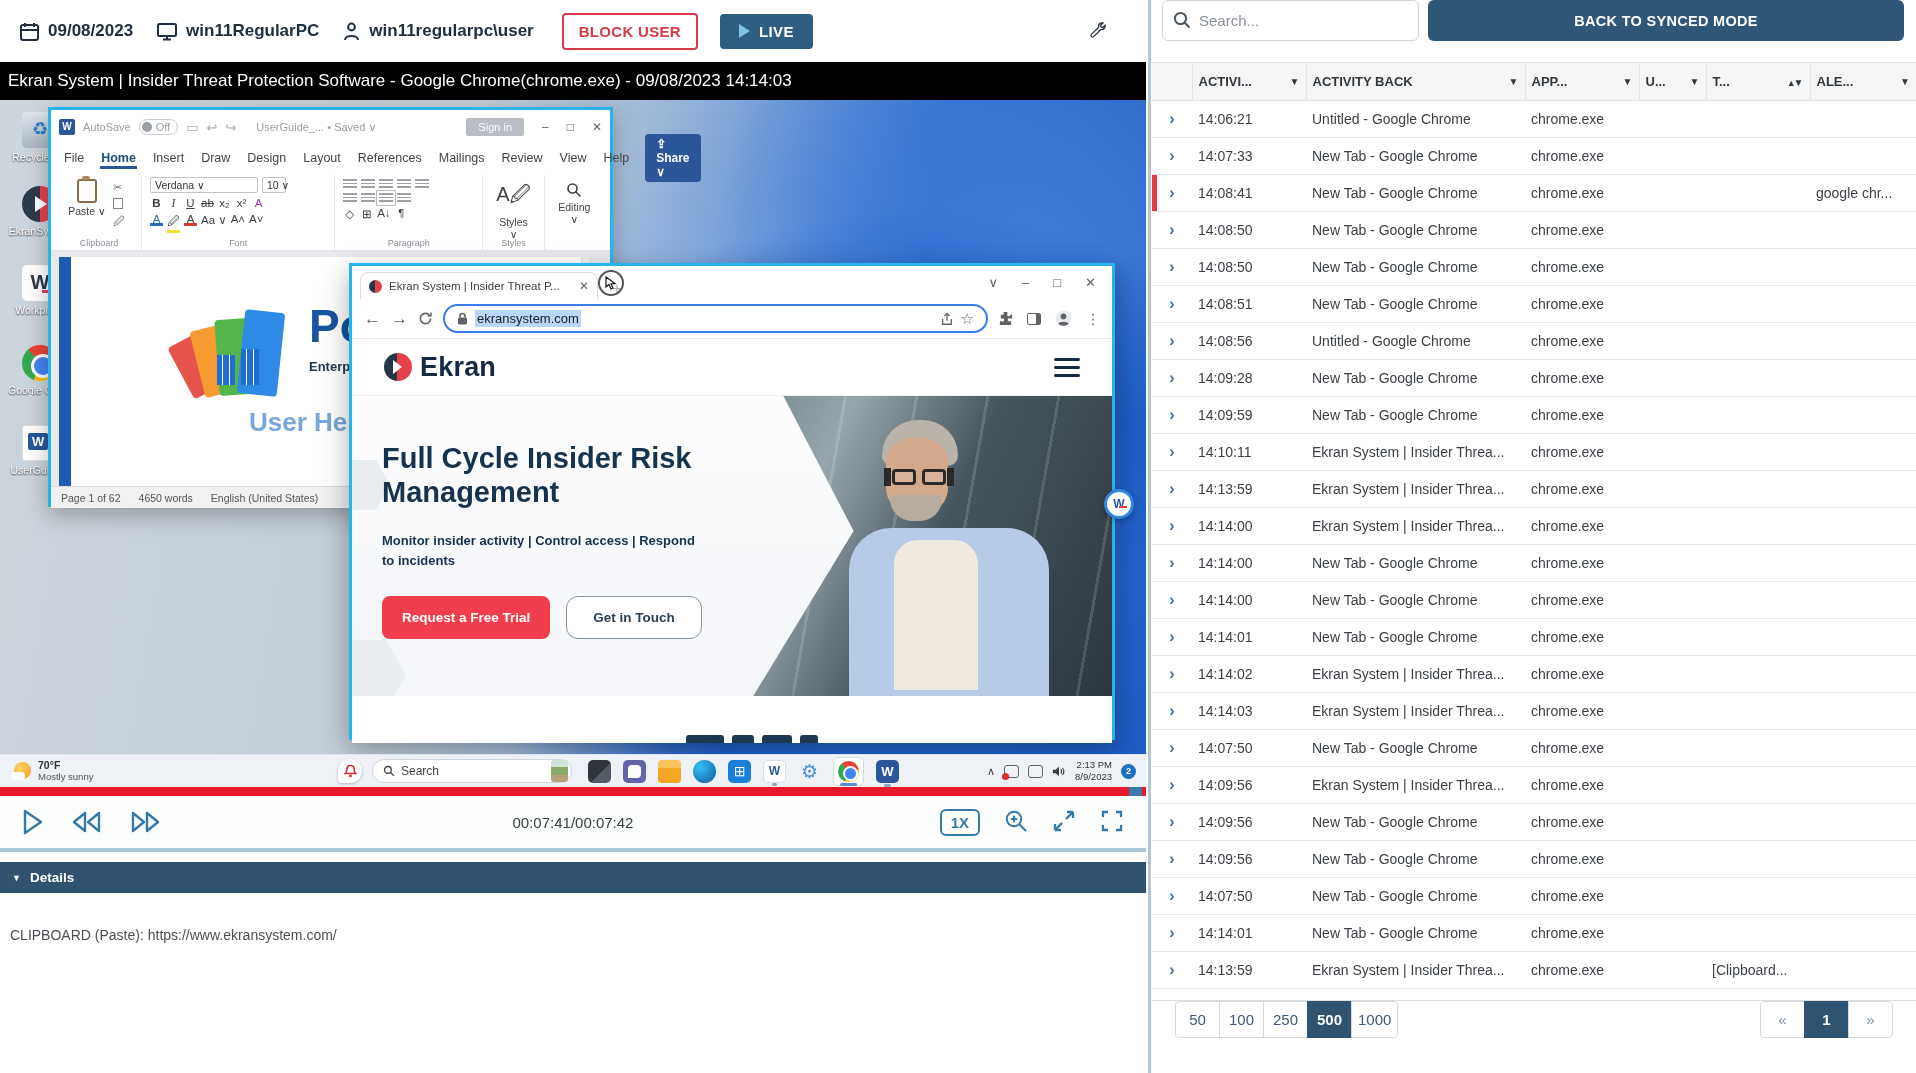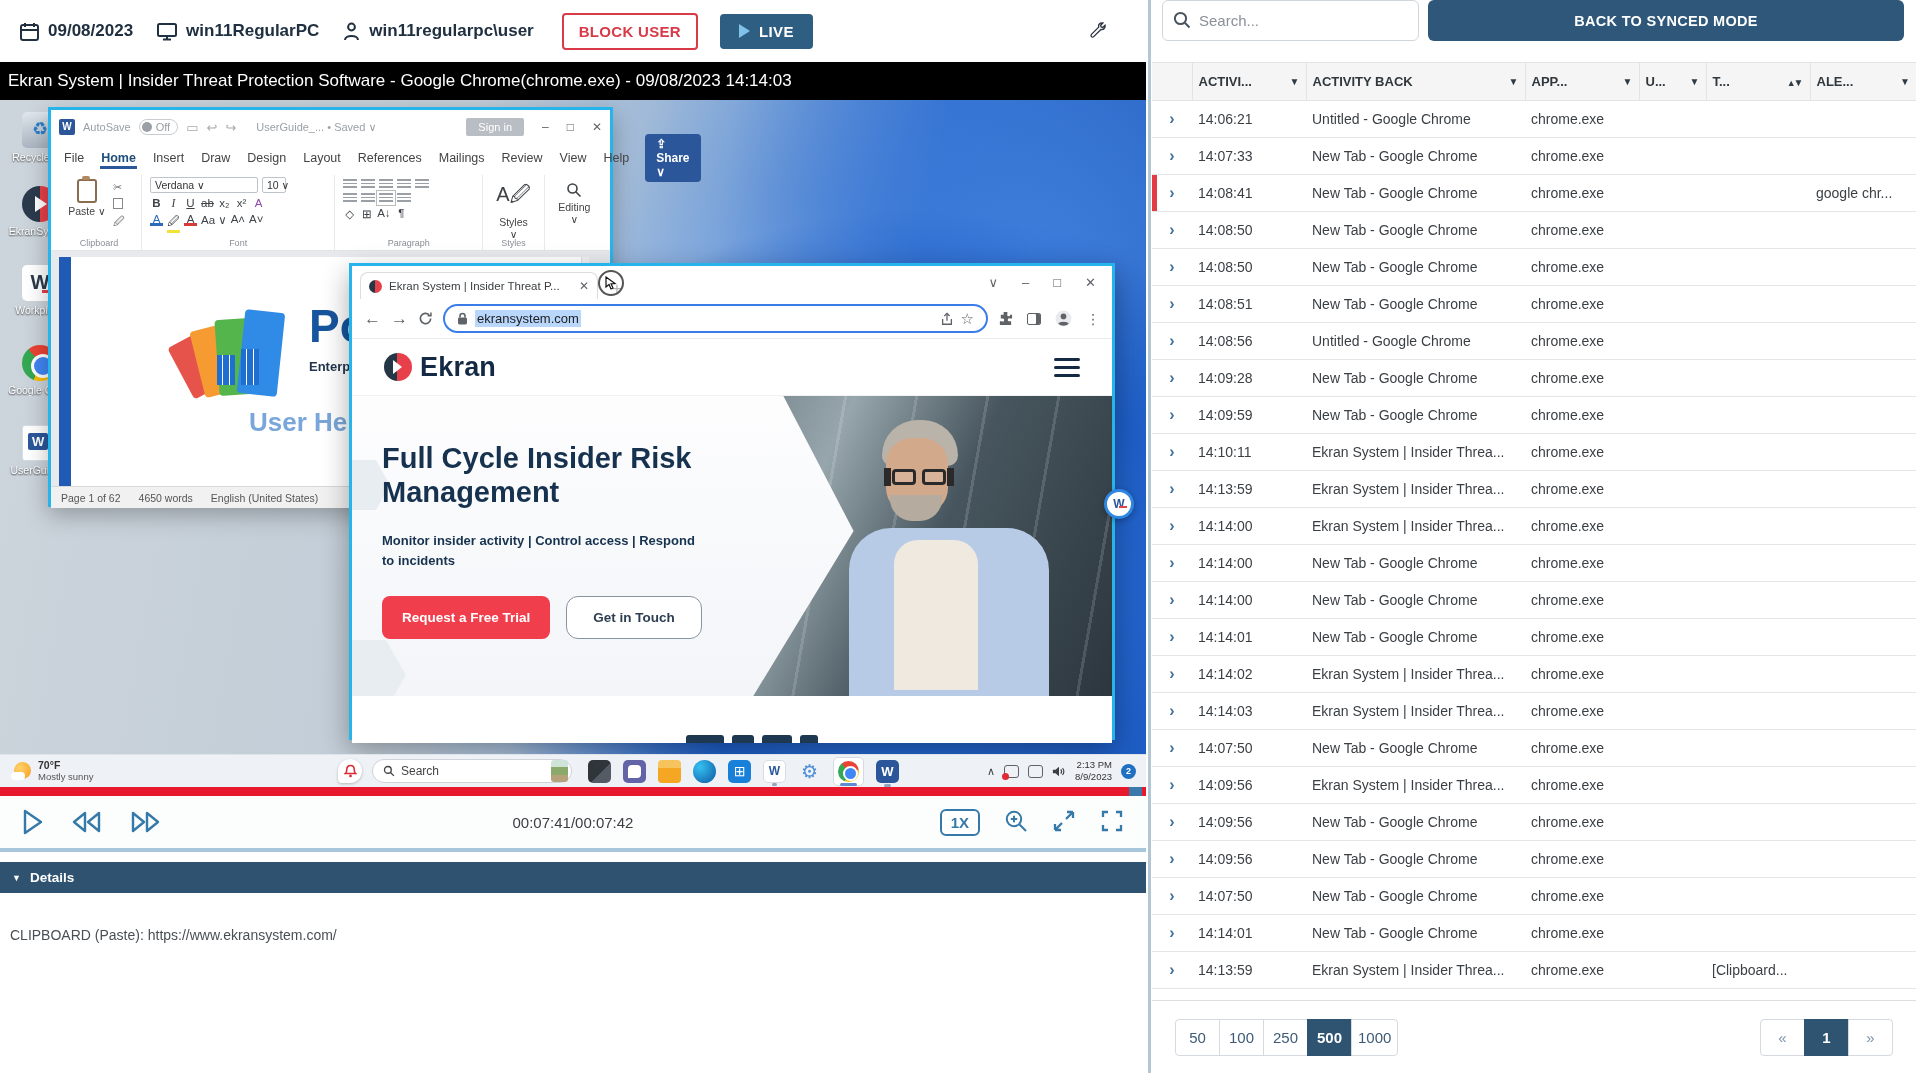--- a/index.html
+++ b/index.html
@@ -237,21 +237,21 @@
     color:#30373d;text-align:left;padding:0 6px;white-space:nowrap;overflow:hidden;}
   table.acts th:last-child{border-right:none;}
   .th-inner{display:flex;align-items:center;justify-content:space-between;gap:4px;}
   .fico{font-size:10px;color:#2f3a44;}
   .sico{font-size:9px;color:#2f3a44;margin-right:-2px;}
   table.acts td{border-bottom:1px solid #e6e6e6;height:37px;font-size:14px;color:#3a3f44;padding:0 6px;
     white-space:nowrap;overflow:hidden;}
   td.c-exp{text-align:center;}
   .chev{color:#41709a;font-size:16px;font-weight:700;cursor:pointer;}
   tr.alert-row td.c-exp{box-shadow:inset 5px 0 0 #e23b43;}
-  .rp-pager{margin-top:auto;border-top:1px solid #ddd;height:73px;display:flex;align-items:center;
+  .rp-pager{margin-top:auto;border-top:1px solid #ddd;height:73px;display:flex;
     padding:0 23px;flex:none;}
   .pgroup{display:flex;}
   .pbtn{min-width:45px;height:37px;border:1px solid #d5dae0;background:#fff;color:#3e5a77;font-size:15px;
     margin-left:-1px;cursor:pointer;font-family:inherit;}
   .pbtn:first-child{border-radius:4px 0 0 4px;margin-left:0;}
   .pbtn:last-child{border-radius:0 4px 4px 0;}
   .pbtn.active{background:#2e5472;border-color:#2e5472;color:#fff;font-weight:600;}
   .pager-right{margin-left:auto;display:flex;}
   .pager-right .pbtn{color:#7d93a8;}
   .pager-right .pbtn.active{color:#fff;}

